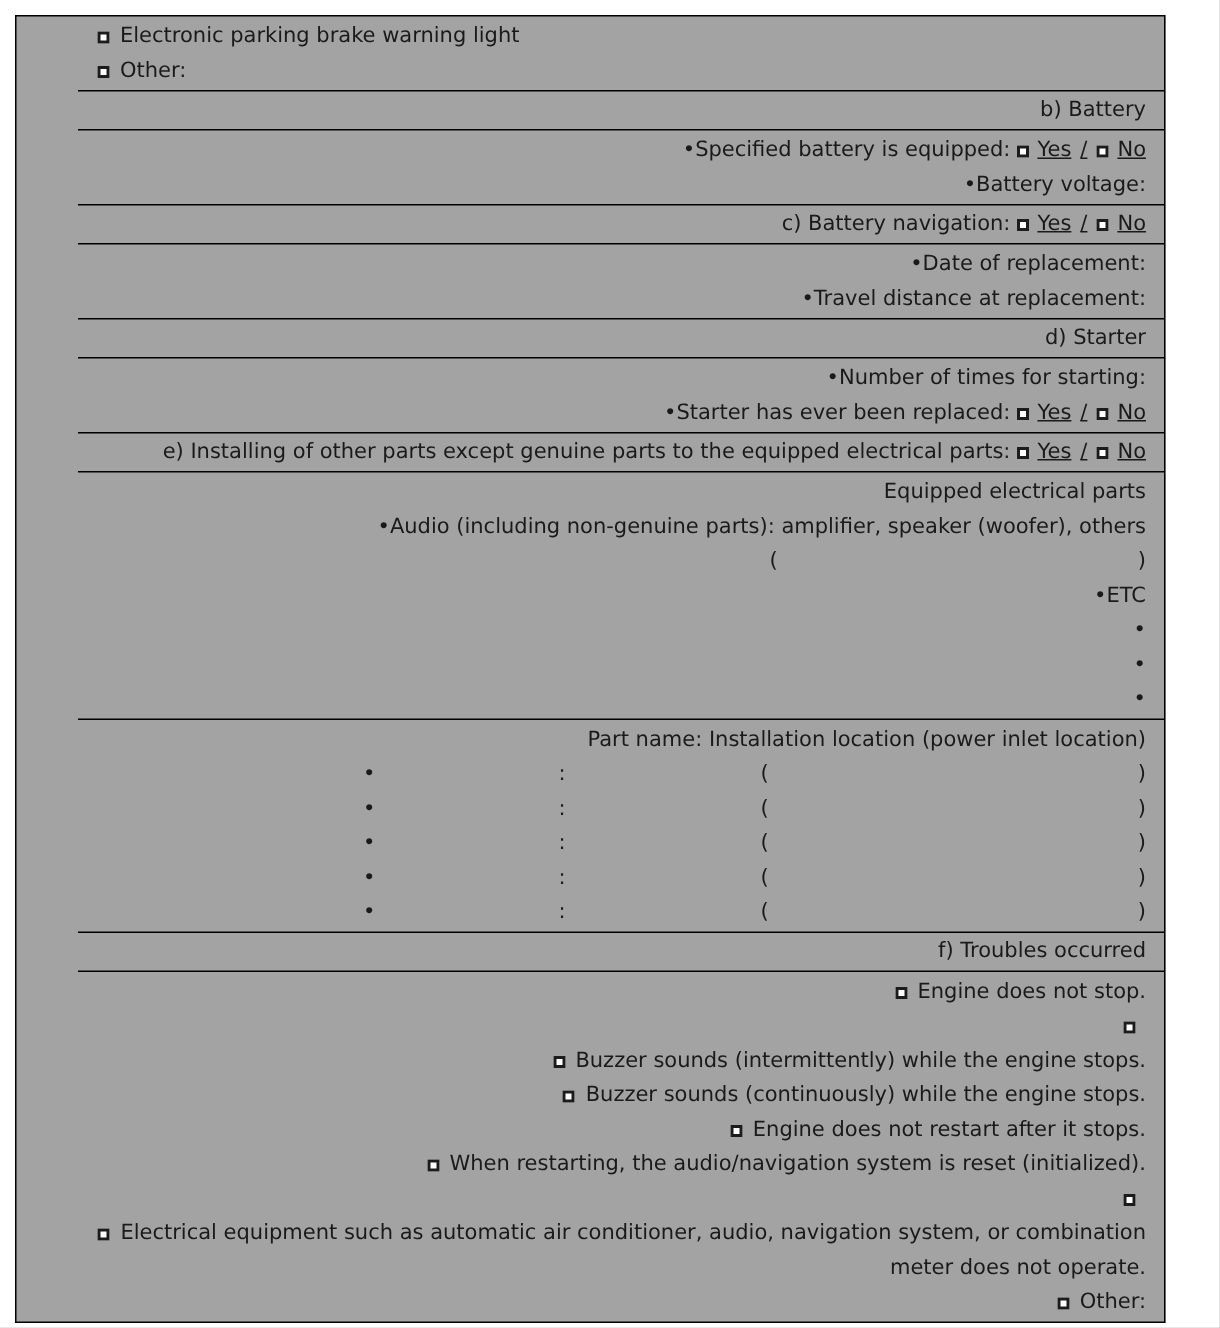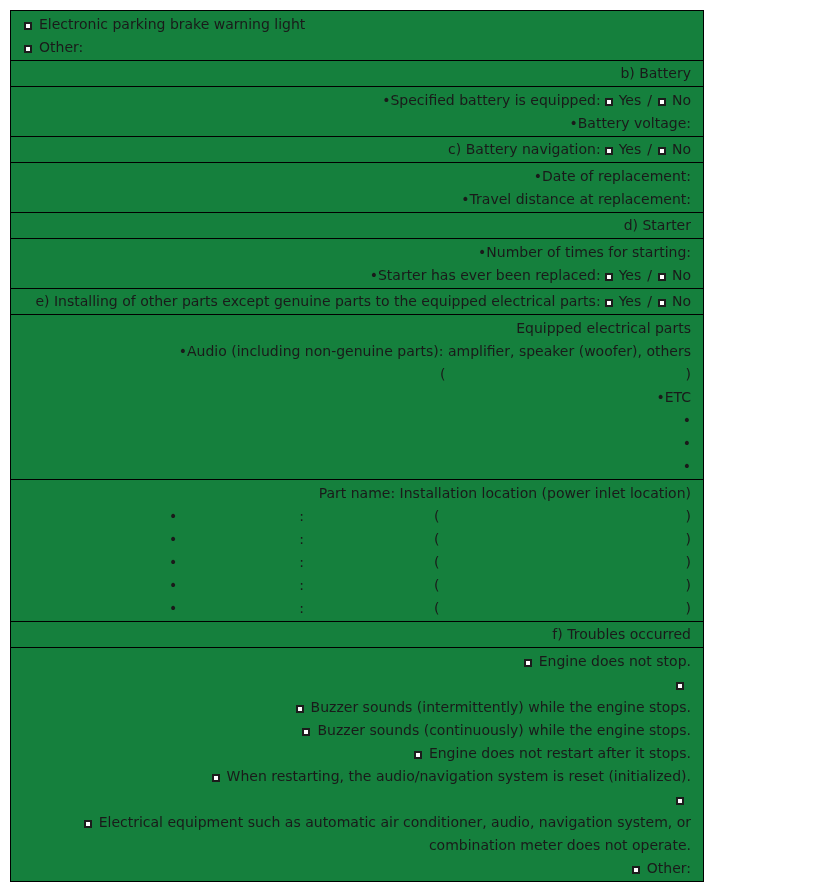--- a/index.html
+++ b/index.html
@@ -5,23 +5,24 @@
   * { box-sizing: border-box; }
   html, body { margin: 0; padding: 0; background: #ffffff; }
   body {
     width: 813px; height: 885px;
     font-family: "DejaVu Sans", "Liberation Sans", sans-serif;
     font-size: 14px; color: #1a1a1a;
     position: relative; overflow: hidden;
   }
   .form {
     position: absolute; left: 10px; top: 10px;
-    width: 694px;
+    width: 767px;
     border: 1px solid #000;
-    background: #15803d;
+    background: #a3a3a3;
+    padding-left: 41px;
   }
   .row { padding: 2px 12px 1px 13px; }
   .row + .row { border-top: 1px solid #000; text-align: right; }
   .line { line-height: 23px; white-space: normal; }
   .header { line-height: 23px; padding-top: 1px; padding-bottom: 1px; }
 
   
   .cb {
     display: inline-block;
     width: 8px; height: 8px;
@@ -29,21 +30,21 @@
     margin-right: 7px;
     vertical-align: -1px;
     background: #fff;
   }
 
   
   .bullet { display: inline-block; width: 17px; }
   .bullet::before { content: "\2022"; }
 
   
-  .yn { margin-left: 4px; white-space: nowrap; }
+  .yn { margin-left: 4px; white-space: nowrap; text-decoration: underline; }
   .yn .sep { margin: 0 6px; }
   .yn .cb { margin-right: 6px; }
 
   
   .paren-line { padding-left: 27px; }
   .paren-line .pclose { margin-left: 240px; }
 
   
   .pn .pn-colon { display: inline-block; margin-left: 122px; }
   .pn .pn-open  { display: inline-block; margin-left: 130px; }

